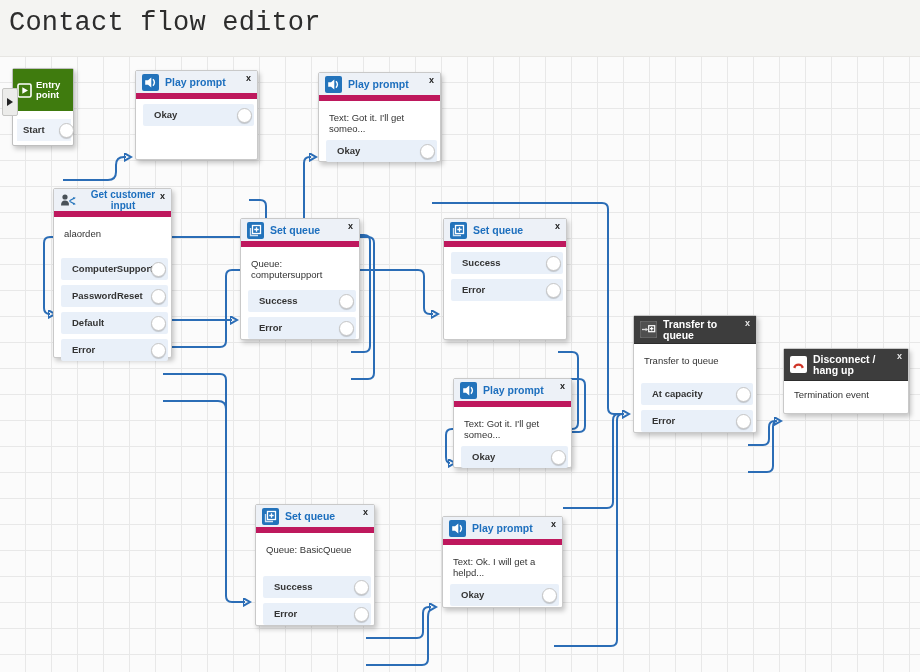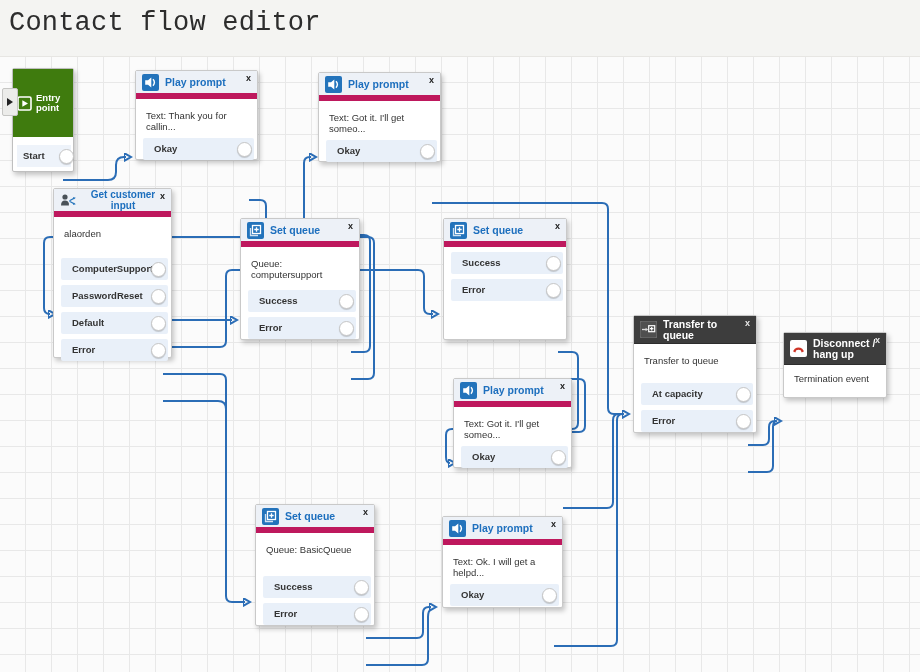--- a/index.html
+++ b/index.html
@@ -32,21 +32,21 @@
   .btxt{font-size:9.5px;color:#333;padding:11px 8px 0 10px;box-sizing:border-box;}
   .row{position:relative;margin:5px 3px 0 7px;height:22px;background:#e9f0f9;border-radius:2px;
        font-size:9.5px;font-weight:bold;color:#333;line-height:22px;padding-left:11px;box-sizing:border-box;}
   .port{position:absolute;right:2px;top:4px;width:13px;height:13px;border-radius:50%;
         background:#fff;border:1px solid #c6c6c6;box-shadow:0 1px 1px rgba(0,0,0,.18);}
   .ic{flex:0 0 17px;width:17px;height:17px;}
 
   
   .entry{position:absolute;left:12px;top:68px;width:60px;background:#fff;border:1px solid #bfbfbf;
          border-radius:2px;box-shadow:2px 3px 5px rgba(0,0,0,.22);}
-  .entry .ehdr{background:#3f7b0e;height:42px;display:flex;align-items:center;gap:3px;padding:13px 3px;}
+  .entry .ehdr{background:#3f7b0e;height:42px;display:flex;align-items:center;gap:3px;padding:0 3px;}
   .entry .ehdr span{color:#fff;font-weight:bold;font-size:9.5px;line-height:10px;}
   .entry .erow{position:relative;margin:8px 2px 4px 4px;height:22px;background:#eef3fa;
          font-size:9.5px;font-weight:bold;color:#333;line-height:22px;padding-left:6px;}
   .sidetab{position:absolute;left:2px;top:88px;width:14px;height:26px;background:#ececea;
          border:1px solid #c6c6c4;border-radius:2px;display:flex;align-items:center;justify-content:center;}
   .sidetab .tri{width:0;height:0;border-left:6px solid #222;border-top:4px solid transparent;border-bottom:4px solid transparent;}
 </style>
 </head>
 <body>
 
@@ -102,21 +102,20 @@
 <div class="node" style="left:135px;top:70px;width:123px;height:90px;">
   <div class="hdr">
     <svg class="ic" viewBox="0 0 17 17">
       <rect width="17" height="17" rx="2" fill="#2373bb"></rect>
       <path d="M3.2 6.3 H6 L9.3 3.6 V13.4 L6 10.7 H3.2 z" fill="#fff"></path>
       <path d="M11 5.3 Q13.8 8.5 11 11.7" fill="none" stroke="#fff" stroke-width="1.4"></path>
     </svg>
     <span class="ttl">Play prompt</span>
     <span class="close">x</span>
   </div>
-  <div class="btxt" style="height:34px;">Text: Thank you for callin...</div>
   <div class="row">
     <span>Okay</span>
     <span class="port"></span>
   </div>
 </div>
 
 <div class="node" style="left:318px;top:72px;width:123px;height:90px;">
   <div class="hdr">
     <svg class="ic" viewBox="0 0 17 17">
       <rect width="17" height="17" rx="2" fill="#2373bb"></rect>
@@ -222,21 +221,21 @@
   <div class="row">
     <span>At capacity</span>
     <span class="port"></span>
   </div>
   <div class="row">
     <span>Error</span>
     <span class="port"></span>
   </div>
 </div>
 
-<div class="node dark" style="left:783px;top:332px;width:104px;height:66px;">
+<div class="node dark" style="left:783px;top:348px;width:126px;height:66px;">
   <div class="hdr" style="height:32px;">
     <svg class="ic" viewBox="0 0 17 17">
       <rect width="17" height="17" rx="2" fill="#fff"></rect>
       <path d="M3 11.2 L4.8 8.7 Q8.5 6.2 12.2 8.7 L14 11.2 L11.7 12.4 L10.7 10.3 Q8.5 9.3 6.3 10.3 L5.3 12.4 z" fill="#cf3427"></path>
     </svg>
     <span class="ttl" style="line-height:10.5px;">Disconnect / hang up</span>
     <span class="close">x</span>
   </div>
   <div class="btxt" style="padding-top:8px;">Termination event</div>
 </div>

